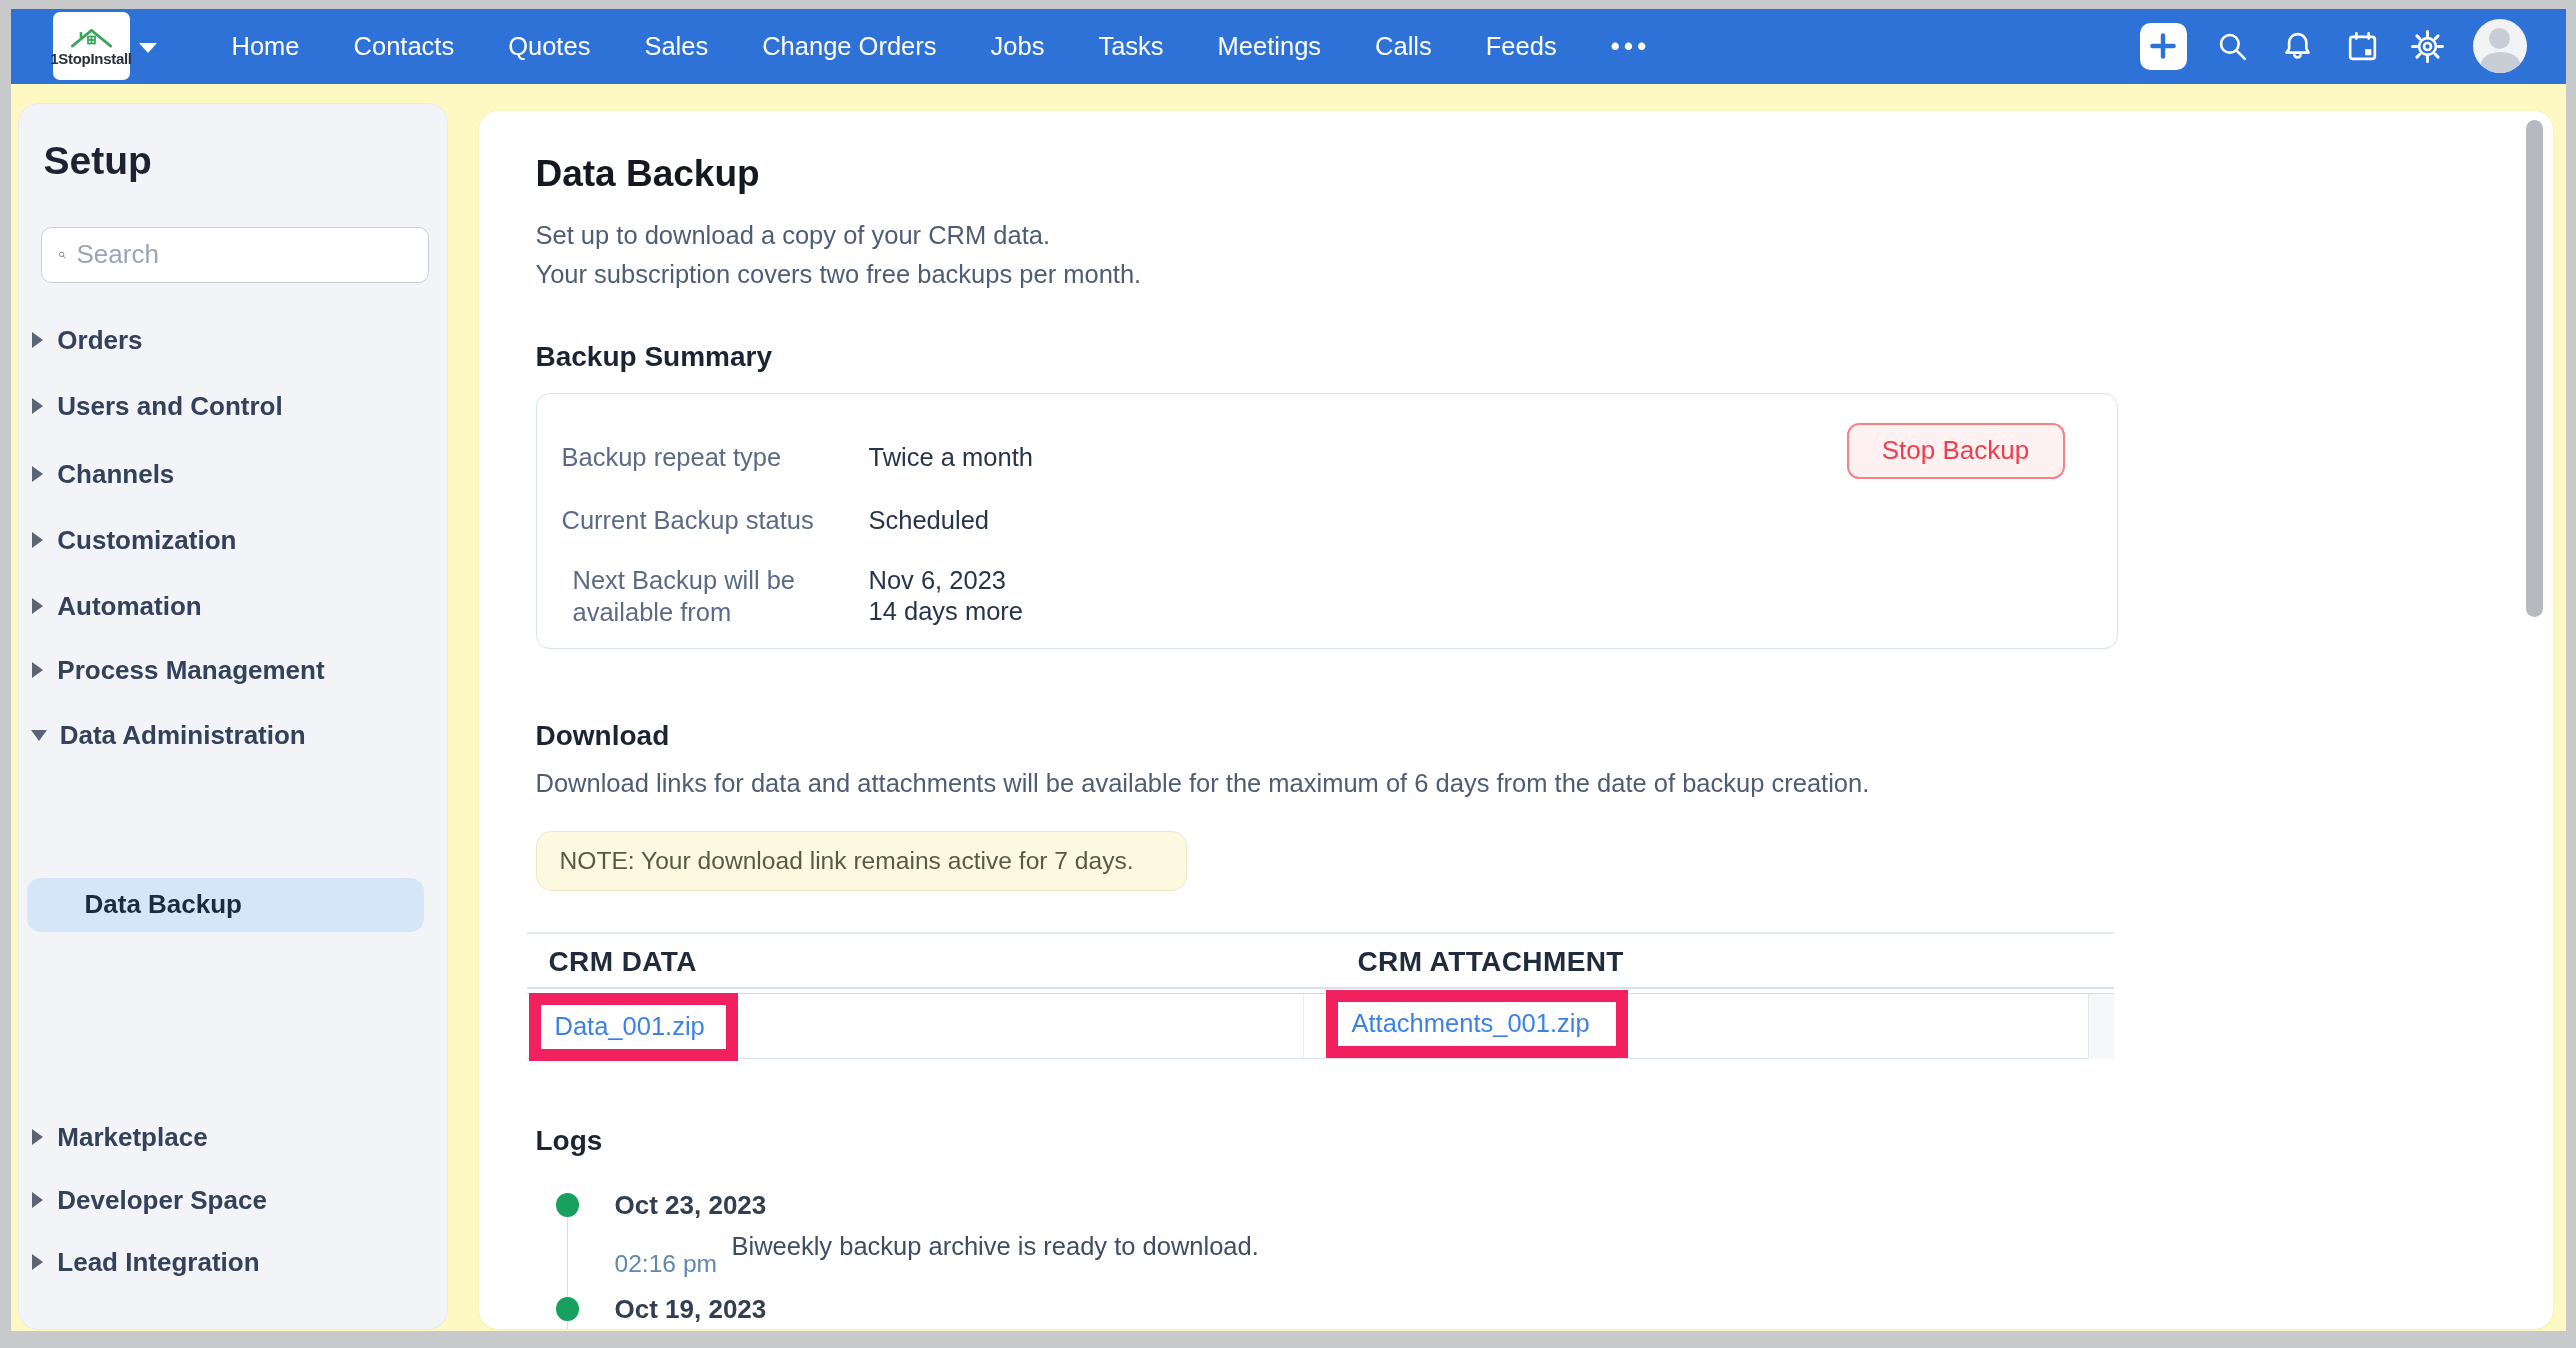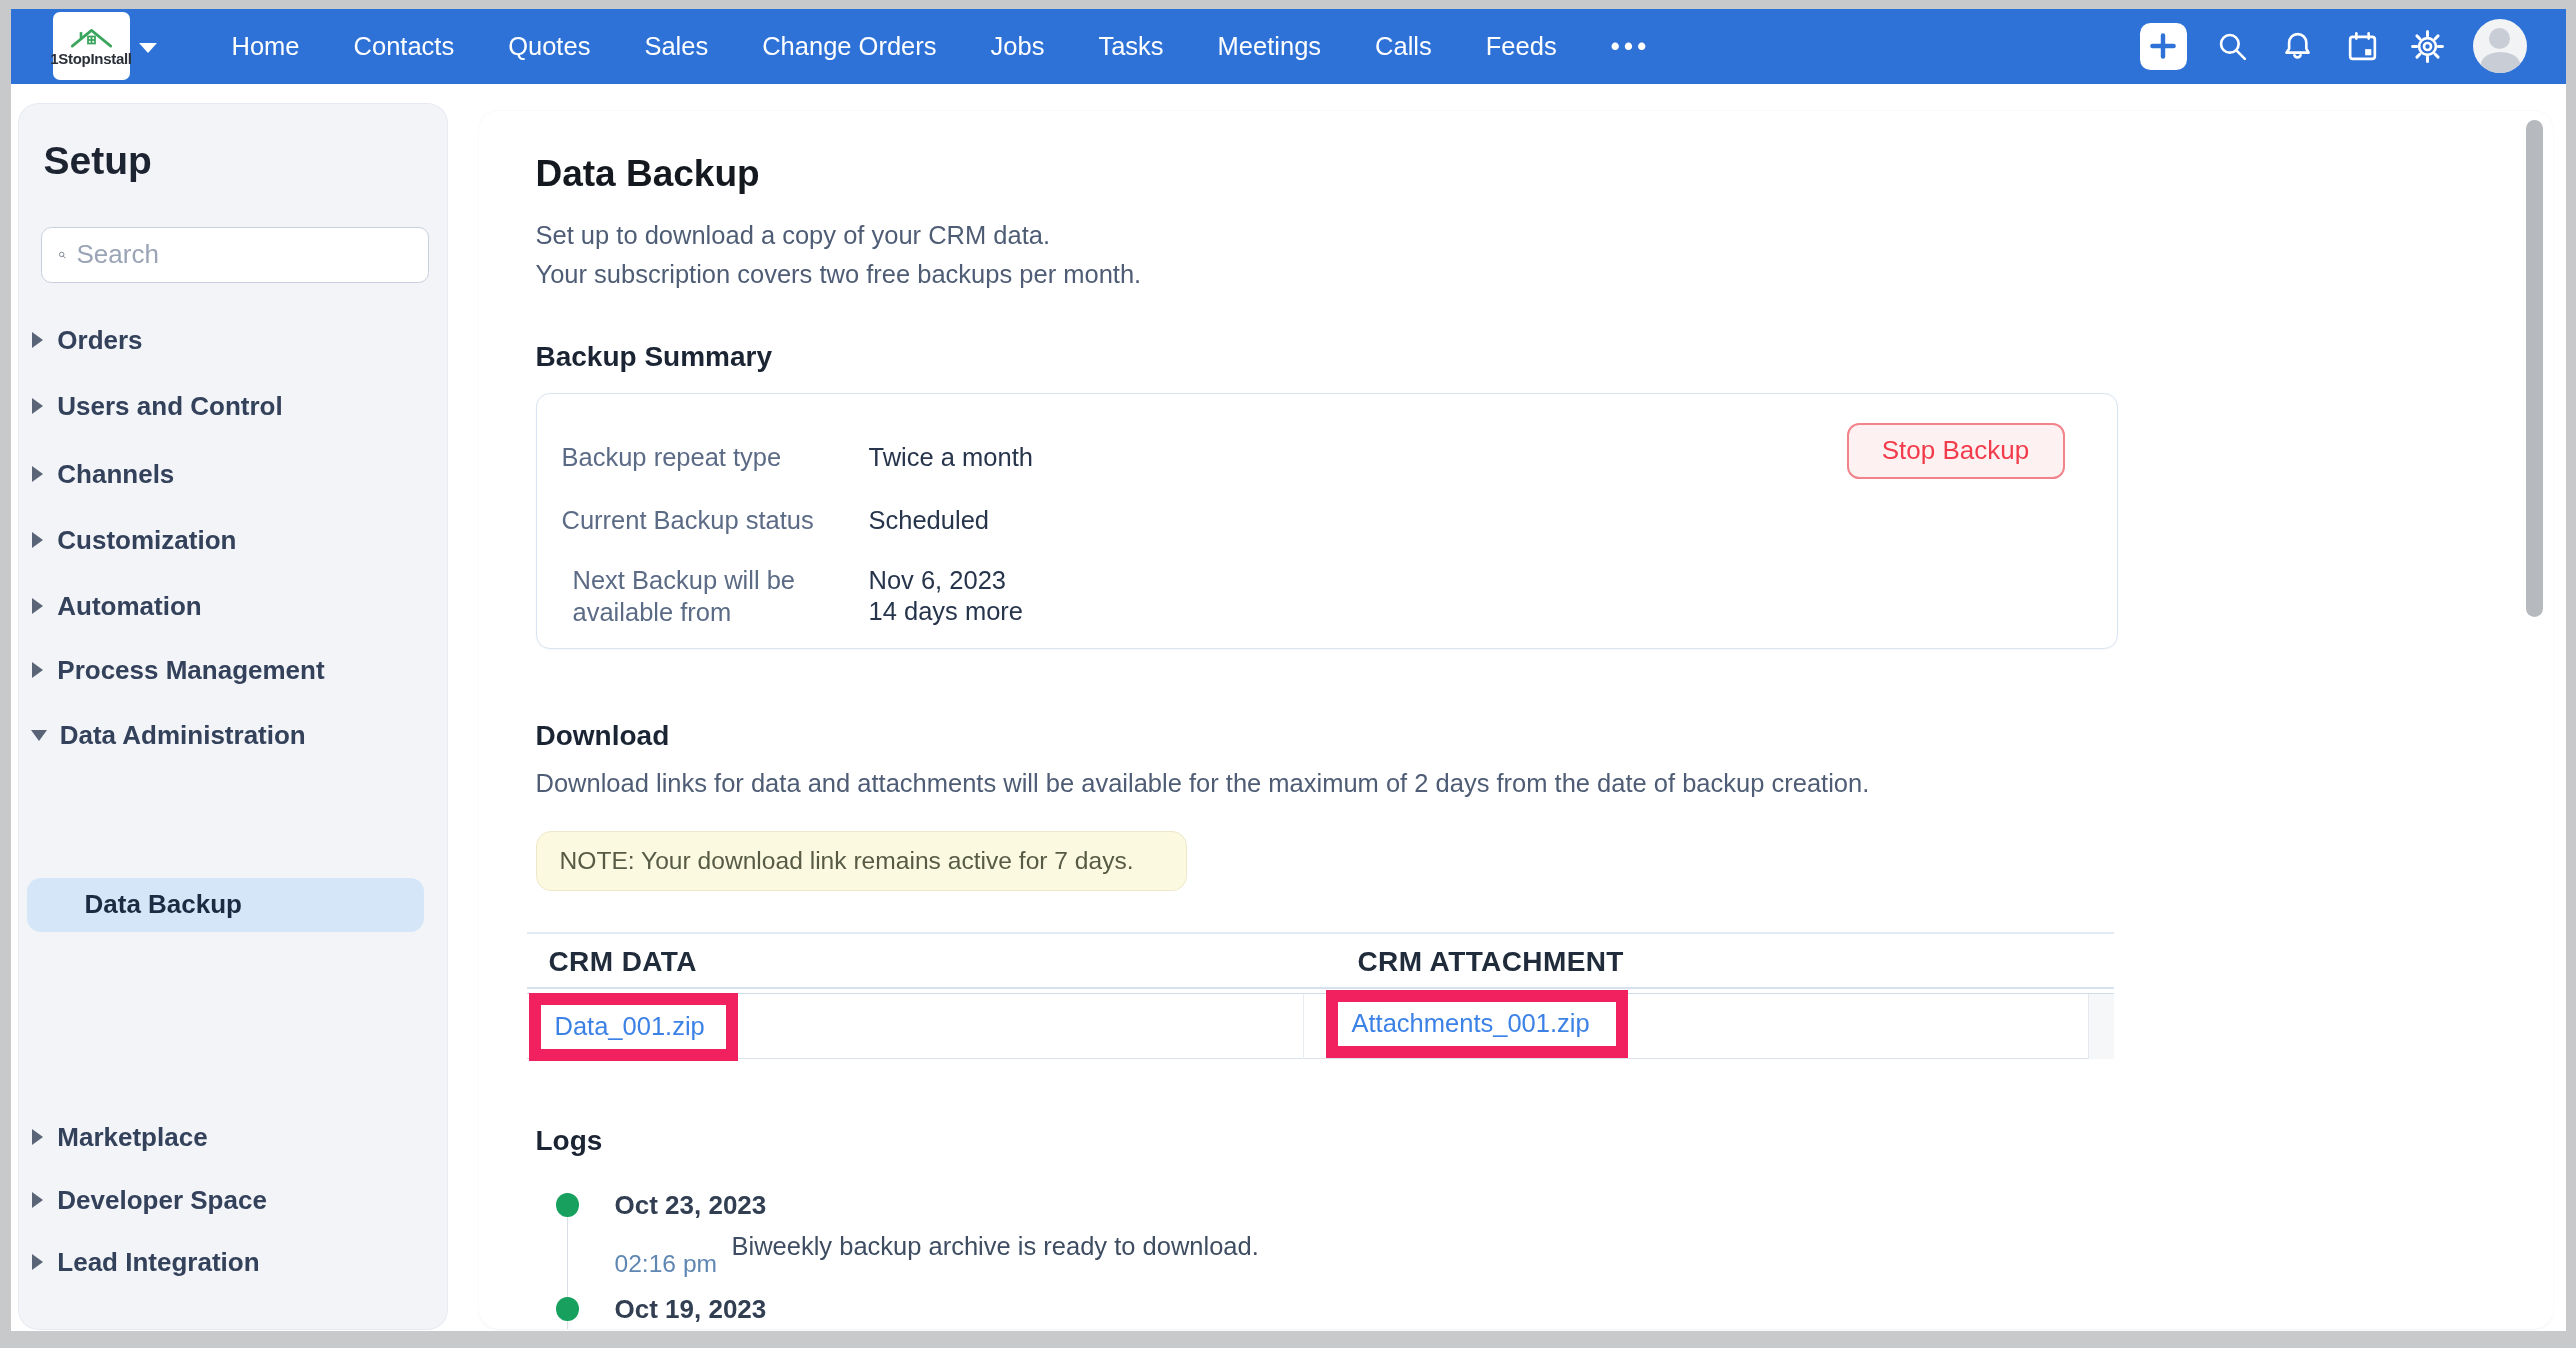--- a/index.html
+++ b/index.html
@@ -3,21 +3,21 @@
 <meta charset="utf-8">
 <style>
   * { box-sizing: border-box; margin: 0; padding: 0; }
   html,body { width:2576px; height:1348px; }
   body {
     background:#c7c9cb;
     font-family:"Liberation Sans", sans-serif;
     position:relative;
     overflow:hidden;
   }
-  .win { position:absolute; left:10.5px; top:8.8px; width:2555px; height:1322px; background:#ffffff; overflow:hidden; }
+  .win { position:absolute; left:10.5px; top:8.8px; width:2555px; height:1322px; background:#fef9c3; overflow:hidden; }
 
   
   .topbar { position:absolute; left:0; top:0; width:2555px; height:75px; background:#2e72d8; }
   .brandbox { position:absolute; left:42px; top:3.5px; width:77px; height:68px; background:#fff; border-radius:7px;
     display:flex; flex-direction:column; align-items:center; justify-content:center; gap:1.8px; cursor:pointer; }
   .brandtext { font-size:15px; font-weight:700; color:#2b2f38; letter-spacing:-0.3px; }
   .brandcaret { position:absolute; left:128px; top:34px; width:0; height:0;
     border-left:9.7px solid transparent; border-right:9.7px solid transparent; border-top:10.5px solid #ffffff; }
   .nav { position:absolute; left:221px; top:0; height:75px; display:flex; align-items:center; gap:54px; }
   .nav span { color:#ffffff; font-size:25.5px; font-weight:500; white-space:nowrap; cursor:pointer; }
@@ -240,21 +240,21 @@
   <div class="sum-label" style="top:432px">Backup repeat type</div>
   <div class="sum-value" style="top:432px">Twice a month</div>
   <div class="sum-label" style="top:495px">Current Backup status</div>
   <div class="sum-value" style="top:495px">Scheduled</div>
   <div class="sum-label" style="top:555px; width:263px; left:562px;">Next Backup will be available from</div>
   <div class="sum-value" style="top:555px">Nov 6, 2023</div>
   <div class="sum-value" style="top:586px">14 days more</div>
   <button class="stopbtn">Stop Backup</button>
 
   <div class="h2" style="top:711px">Download</div>
-  <div class="sub" style="top:760px">Download links for data and attachments will be available for the maximum of 2 days from the date of backup creation.</div>
+  <div class="sub" style="top:760px">Download links for data and attachments will be available for the maximum of 6 days from the date of backup creation.</div>
   <div class="notebox">NOTE: Your download link remains active for 7 days.</div>
 
   <div class="tbl-toprule"></div>
   <div class="tbl-header" style="left:538px">CRM DATA</div>
   <div class="tbl-header" style="left:1347px">CRM ATTACHMENT</div>
   <div class="tbl-sep"></div>
   <div class="tbl-row"></div>
   <div class="tbl-cellline" style="left:1292px"></div>
   <div class="tbl-endcell"></div>
 

